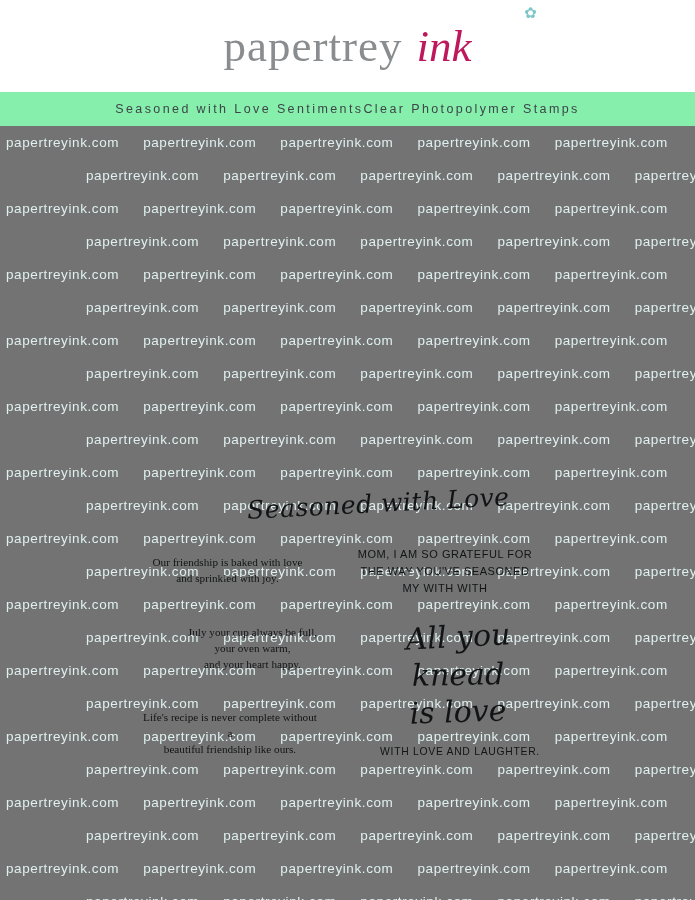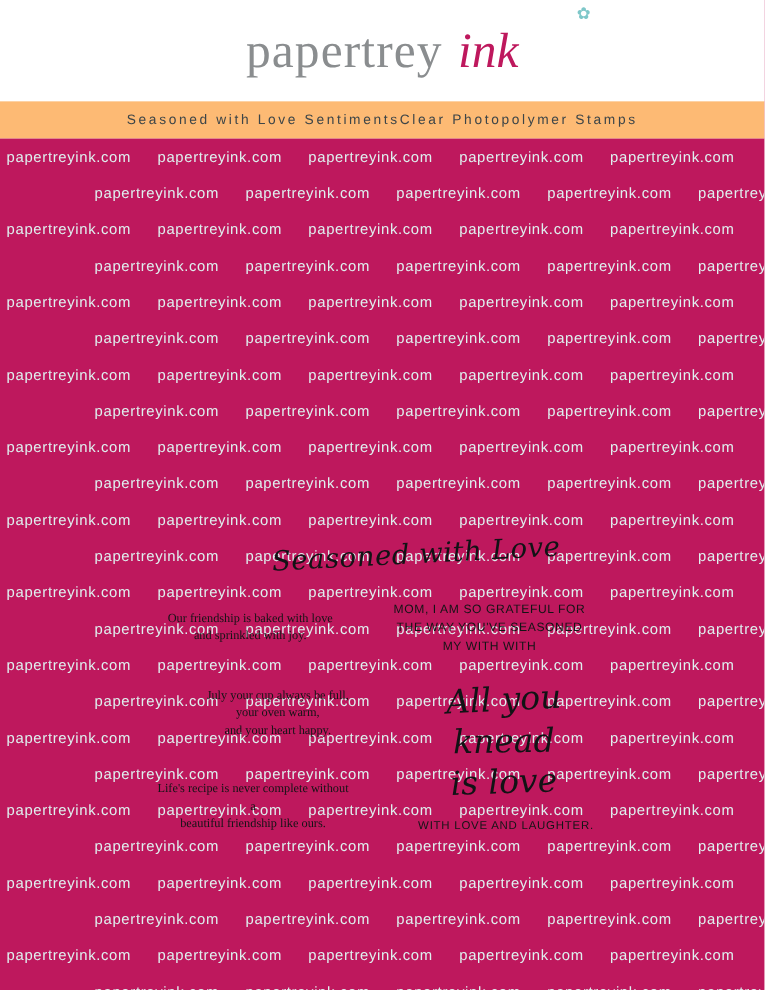--- a/index.html
+++ b/index.html
@@ -52,39 +52,39 @@
     width: 14px;
     height: 14px;
     color: #7ec7c9;
     font-size: 15px;
     line-height: 14px;
     text-align: center;
   }
 
   
   .banner {
-    background: #fdba74;
+    background: #86efac;
     height: 34px;
     display: flex;
     align-items: center;
     justify-content: center;
     color: #3d4548;
   }
   .banner-text {
     font-size: 12.5px;
     letter-spacing: 2.4px;
     white-space: nowrap;
   }
 
   
   .sheet {
     position: relative;
     height: 774px;
     overflow: hidden;
-    background: #be185d;
+    background: #737373;
   }
   .watermarks {
     position: absolute;
     inset: 0;
     pointer-events: none;
     z-index: 0;
   }
   .wm-row {
     display: flex;
     gap: 24px;

